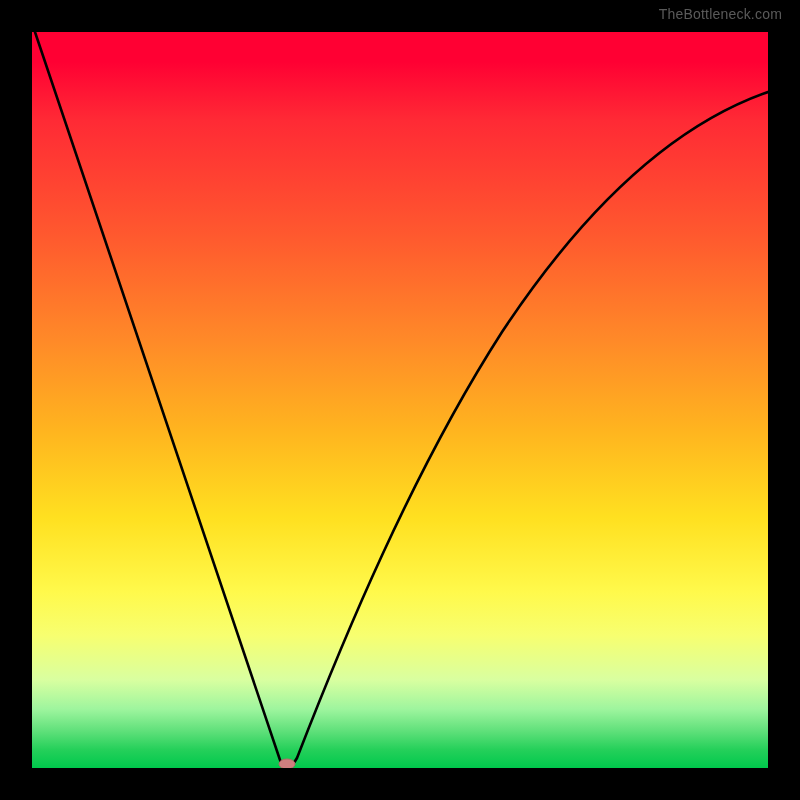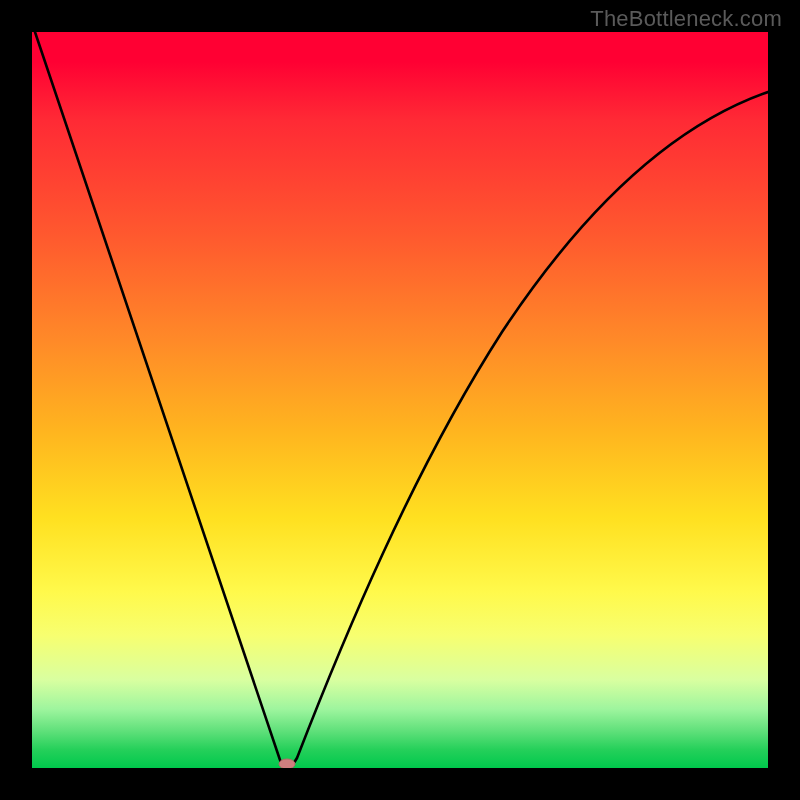--- a/index.html
+++ b/index.html
@@ -46,21 +46,21 @@
   .plot-area svg {
     position: absolute;
     left: 0;
     top: 0;
   }
   .watermark {
     position: absolute;
     top: 6px;
     right: 18px;
     color: #5a5a5a;
-    font-size: 22px;
+    font-size: 14px;
     font-weight: 500;
     letter-spacing: 0.2px;
     user-select: none;
   }
 </style>
 </head>
 <body>
 
 <div class="frame">
 

